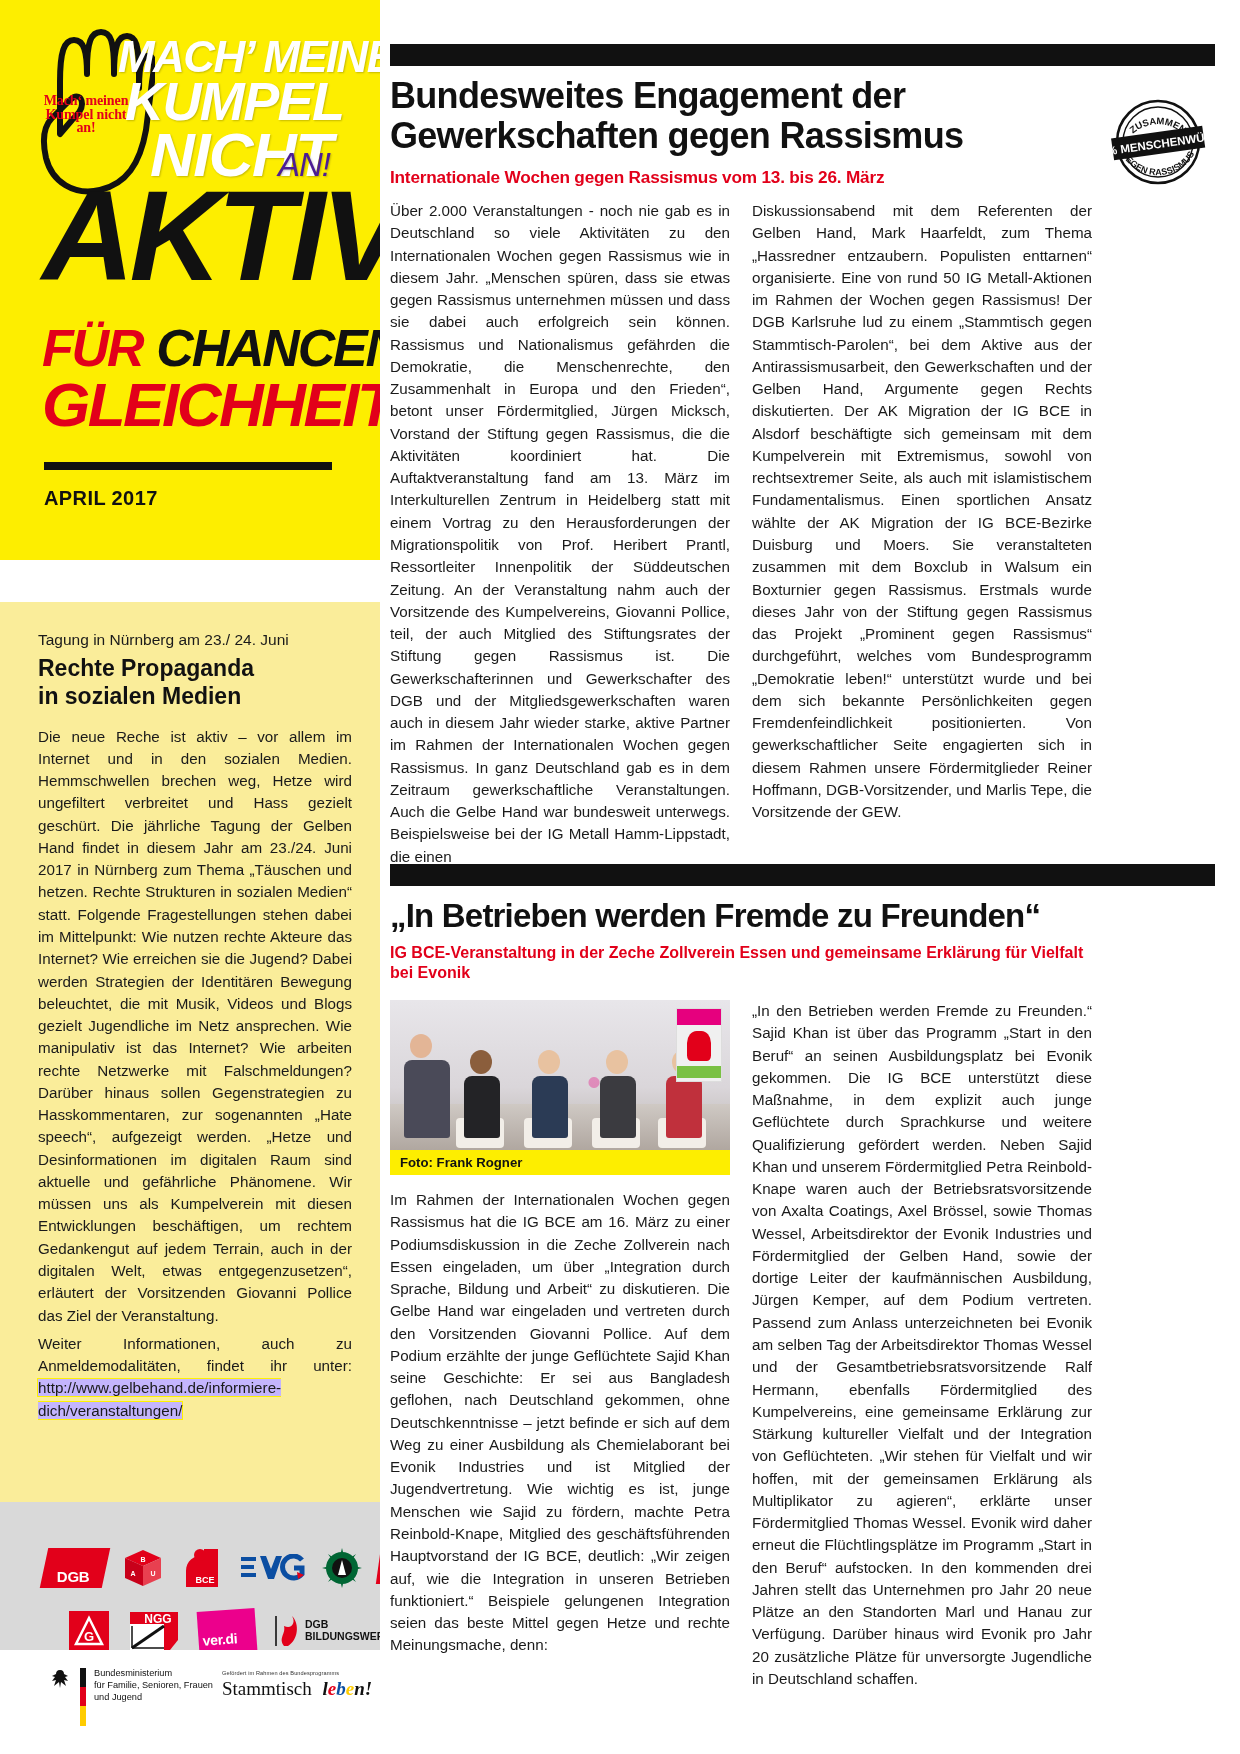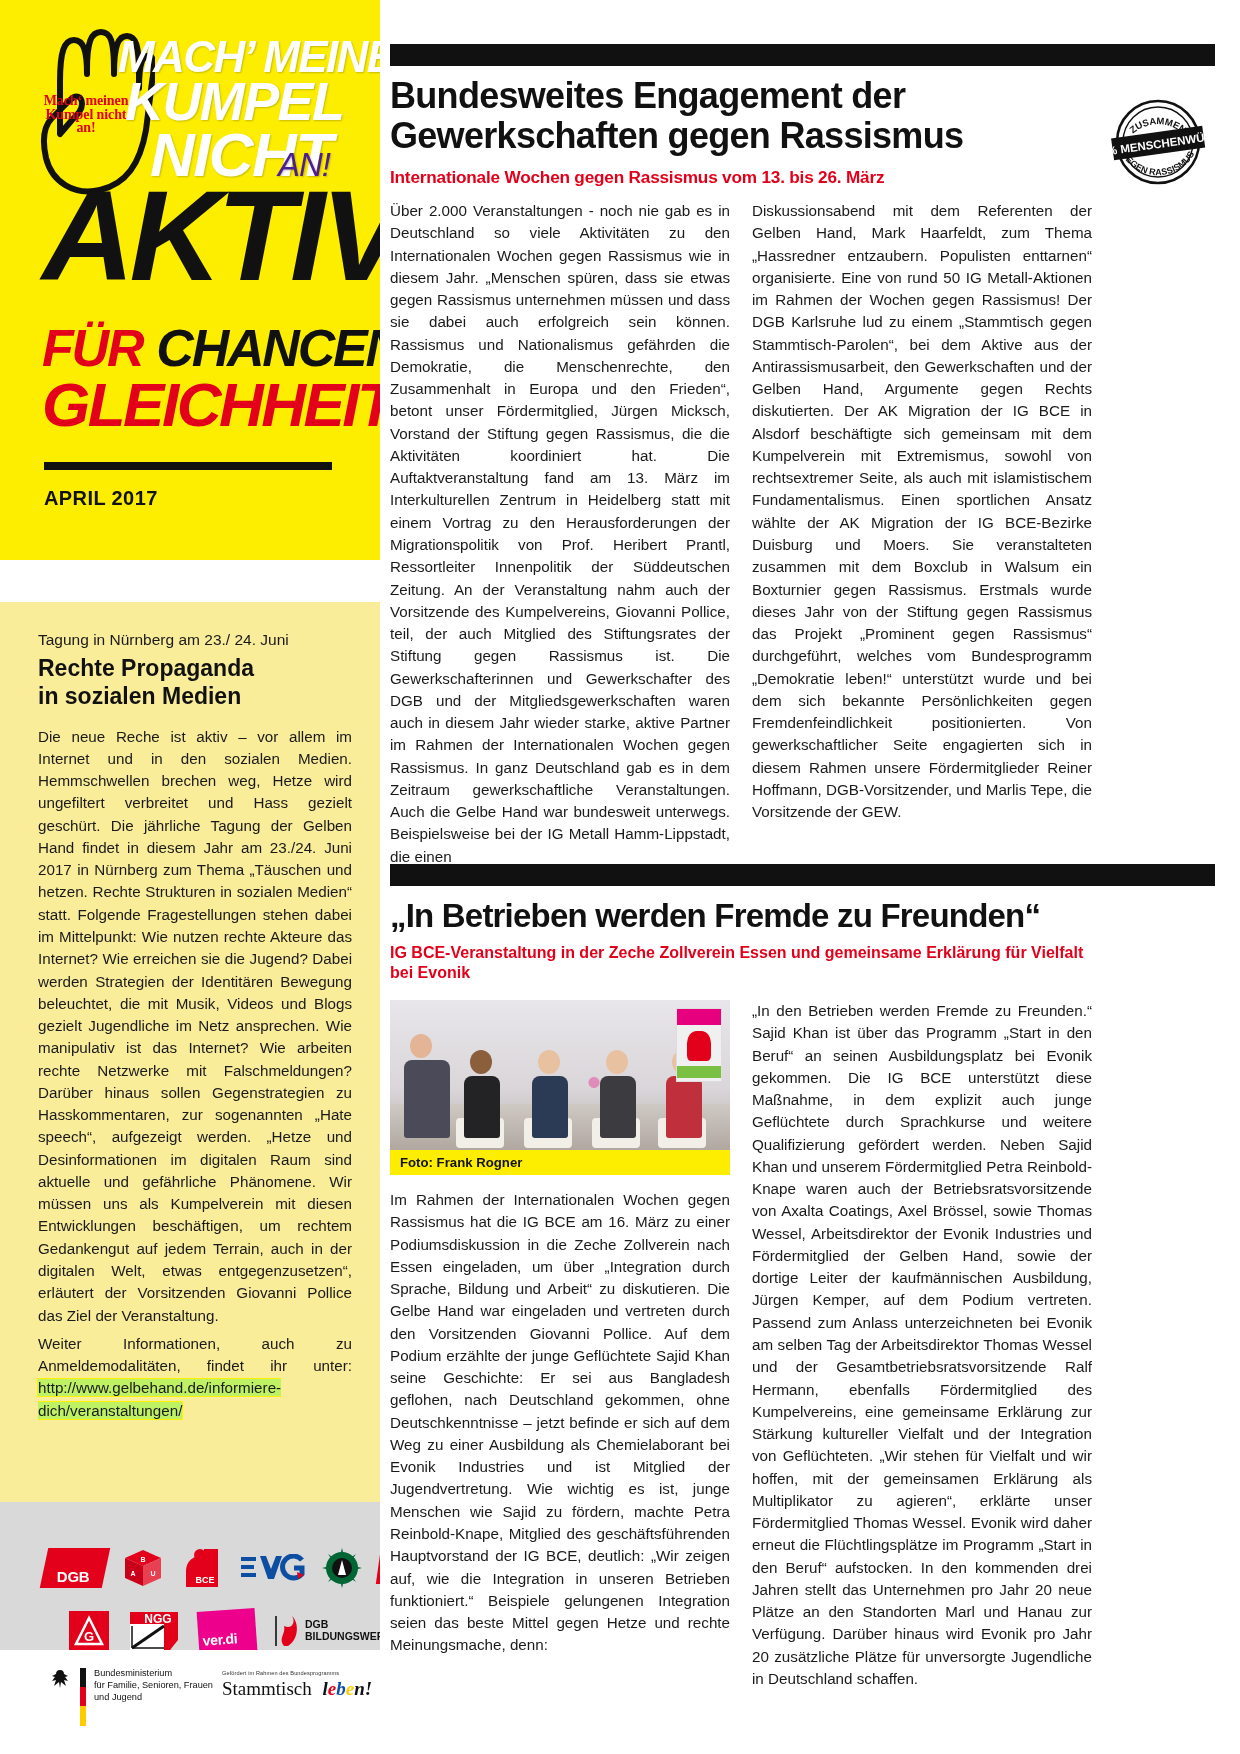--- a/index.html
+++ b/index.html
@@ -96,21 +96,21 @@
     font-size: 23px; font-weight: 700; color: #111;
     line-height: 1.18; margin-bottom: 16px;
   }
   .side-body {
     font-size: 15.2px; line-height: 1.465; color: #1a1a1a;
     text-align: justify; hyphens: auto;
   }
   .side-body p { margin-bottom: 0; }
   .side-body .sep { display: block; height: 6px; }
   .url-hl {
-    background: #bef264;
+    background: #c4b5fd;
     box-shadow: 0 0 0 1px #fff200;
   }
 
   .logos-band {
     position: absolute; left: 0; top: 1502px; width: 380px; height: 148px;
     background: #d9d9d9;
   }
   .logo-row {
     position: absolute; display: flex; align-items: center;
   }

